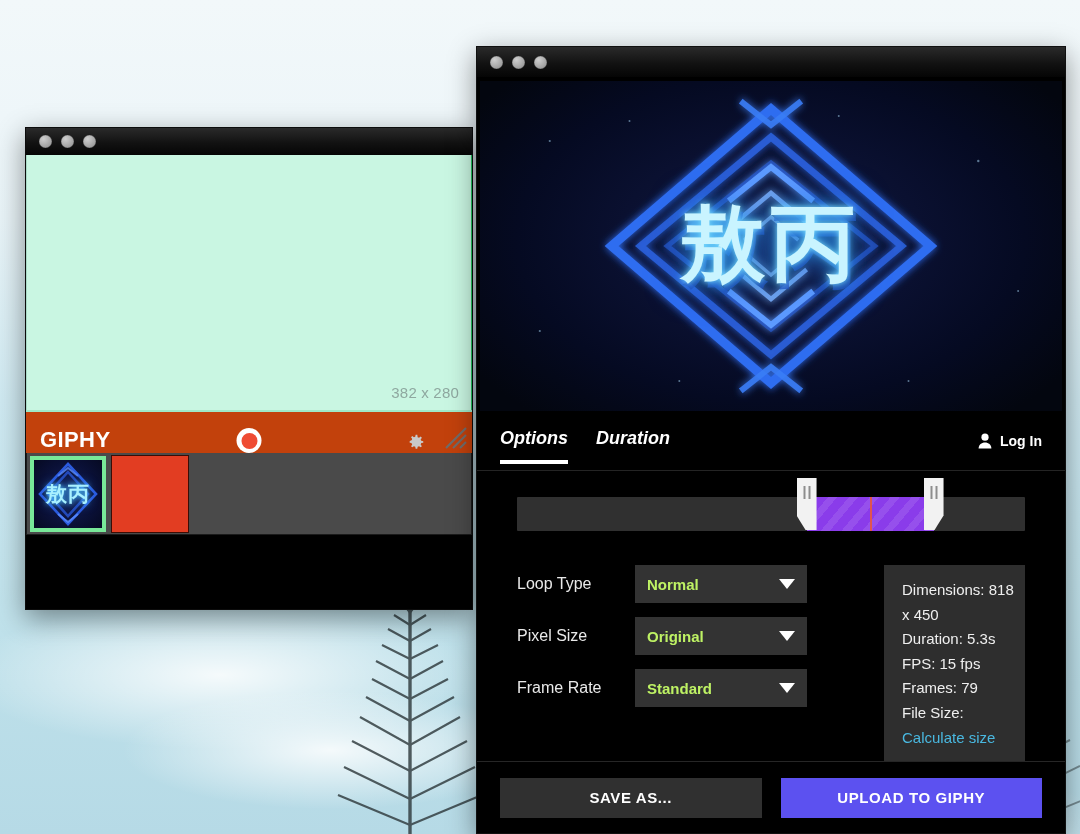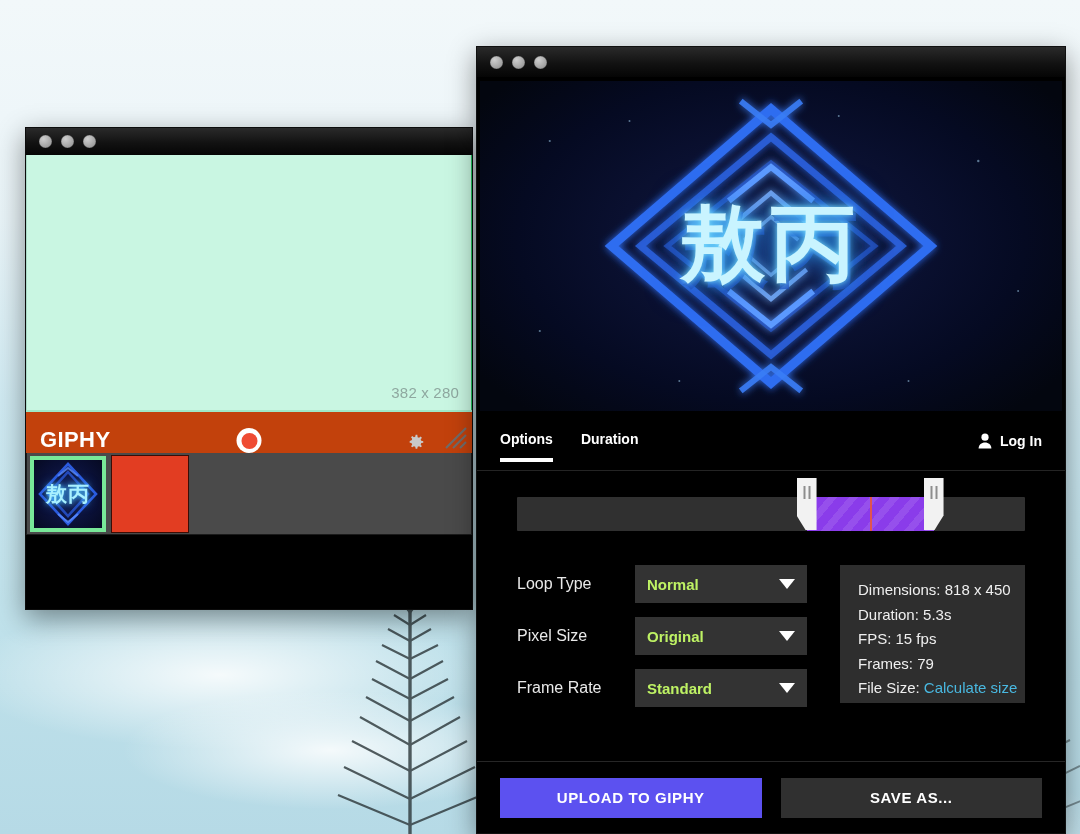--- a/index.html
+++ b/index.html
@@ -112,22 +112,22 @@
     text-shadow: 0 0 6px #7fe2ff, 0 0 18px #35a8f5, 0 0 38px #1f5fd8,
                  3px 6px 0 rgba(30,70,180,.75);
   }
 
   
   #tabbar {
     height: 60px; background:#000; display:flex; align-items:center;
     padding: 0 23px; border-bottom: 1px solid #242424; position: relative;
   }
   .tab {
-    color:#fff; font-size: 14px; font-weight: 700; margin-right: 28px;
-    padding-bottom: 4px; position: relative; cursor: pointer;
+    color:#fff; font-size: 18px; font-weight: 700; margin-right: 28px;
+    padding-bottom: 4px; position: relative; cursor: pointer; font-style: italic;
   }
   .tab.active::after {
     content:""; position:absolute; left:0; right:0; bottom:-11px; height:4px; background:#fff;
   }
   #loginBtn {
     margin-left:auto; display:flex; align-items:center; gap:8px;
     color:#fff; font-size: 14px; font-weight:700; cursor:pointer;
   }
 
   
@@ -162,22 +162,22 @@
     font-size: 15px; font-weight:700;
     display:flex; align-items:center; padding: 0 12px; cursor:pointer;
     position: relative;
   }
   .caret {
     position:absolute; right: 12px;
     width:0;height:0;border-left:8px solid transparent;border-right:8px solid transparent;
     border-top:10px solid #fff;
   }
   #infoBox {
-    background:#2e2e2e; flex:1; padding: 13px 0 2px 18px;
-    color:#efefef; font-size: 15px; line-height: 24.6px; align-self:flex-start;
+    background:#2e2e2e; flex:1; padding: 13px 0 11px 18px;
+    color:#efefef; font-size: 15px; line-height: 24.6px; align-self:flex-start;margin-left:44px;
   }
   #infoBox a { color:#49b8e0; text-decoration:none; cursor:pointer; }
 
   
   #footer {
     position:absolute; left:0; right:0; bottom:0; height: 72px; background:#000;
     border-top:1px solid #262626;
     display:flex; align-items:center; gap: 19px; padding: 0 23px;
   }
   .btn {
@@ -387,18 +387,18 @@
           <span>79</span>
         </div>
         <div>
           <span>File Size:</span>
           <a>Calculate size</a>
         </div>
       </div>
     </div>
 
     <div id="footer">
+      <div class="btn" id="saveBtn">SAVE AS...</div>
       <div class="btn" id="uploadBtn">UPLOAD TO GIPHY</div>
-      <div class="btn" id="saveBtn">SAVE AS...</div>
     </div>
   </div>
 
 </div>
 
 </body></html>

